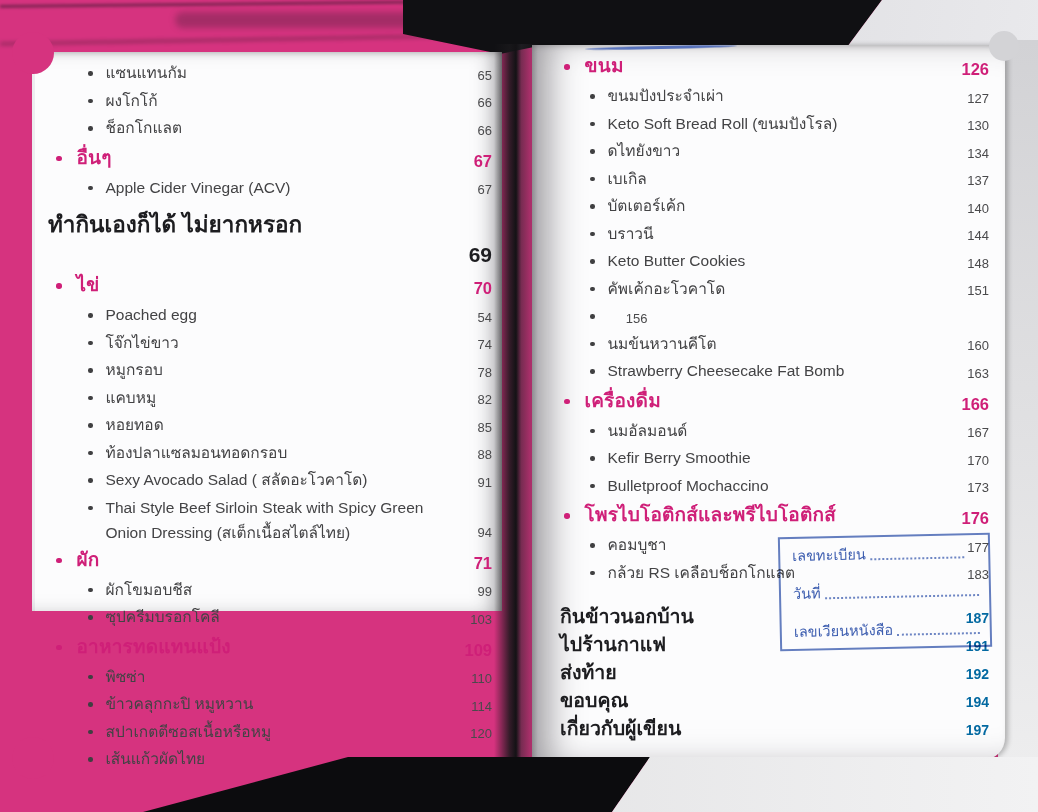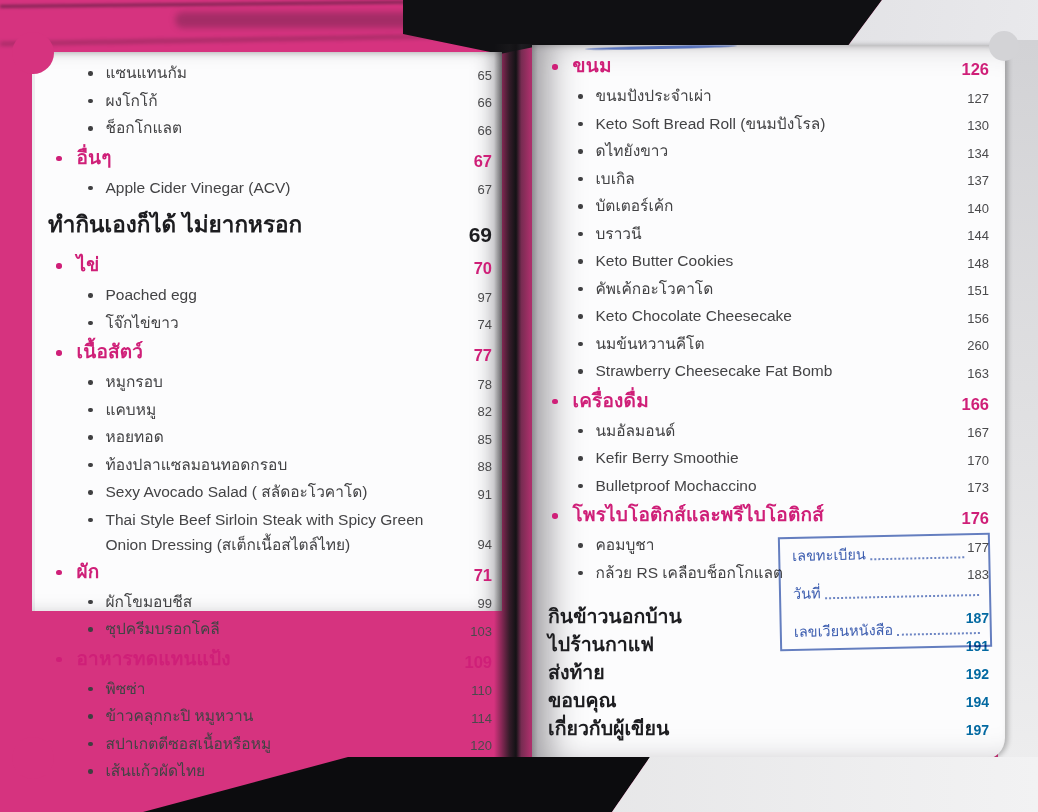--- a/index.html
+++ b/index.html
@@ -21,21 +21,21 @@
 
   
   .ghost-a{left:0;top:2px;width:560px;height:3px;background:rgba(40,20,35,.5);filter:blur(1.5px);transform:rotate(-.6deg);}
   .ghost-b{left:0;top:38px;width:500px;height:3px;background:rgba(40,20,35,.38);filter:blur(2px);transform:rotate(-1deg);}
   .ghost-c{left:175px;top:12px;width:270px;height:16px;background:rgba(50,30,45,.3);filter:blur(3px);border-radius:8px;}
 
   
   .page{background:#fcfcfd;}
   .left-page{left:32px;top:52px;width:470px;height:559px;padding:8px 10px 0 10px;
     box-shadow:inset -16px 0 22px -10px rgba(30,28,33,.5), inset 3px 0 0 #ededf0, inset 0 5px 7px -5px rgba(0,0,0,.28);}
-  .right-page{left:532px;top:45px;width:473px;height:715px;padding:6px 16px 0 12px;
+  .right-page{left:532px;top:45px;width:473px;height:715px;padding:6px 16px 0 24px;
     border-top-right-radius:16px;border-bottom-right-radius:22px;
     box-shadow:inset 26px 0 34px -10px rgba(55,52,60,.5), inset 0 5px 7px -5px rgba(0,0,0,.3), 3px 0 5px rgba(0,0,0,.25);}
   .spine{left:494px;top:44px;width:44px;height:716px;pointer-events:none;
     background:linear-gradient(to right,rgba(25,24,27,0),rgba(25,24,27,.85) 35%,#131215 50%,rgba(40,38,44,.55) 62%,rgba(60,58,66,0));}
 
   
   .notch{border-radius:50%;}
   .notch-tl{left:12px;top:32px;width:42px;height:42px;background:var(--cover-pink,#d6337f);}
   .notch-bl{left:12px;top:737px;width:42px;height:42px;background:var(--cover-pink,#d6337f);}
   .notch-tr{left:989px;top:31px;width:30px;height:30px;background:#d3d3d6;}
@@ -60,21 +60,21 @@
   .chapter .label{font-size:22.5px;font-weight:700;color:#1d1d20;}
   .chapter .pagenum{font-size:21px;font-weight:700;color:#1d1d20;}
   .end{min-height:28px;line-height:26px;}
   .end .label{font-size:19.5px;font-weight:700;color:#1d1d20;}
   .end .pagenum{font-size:14px;font-weight:700;color:#0369a1;}
   .gap{margin-top:16px;}
 
   
   .left-toc .sub{margin-left:46px;}
   .left-toc .section{margin-left:14px;}
-  .left-toc .chapter{margin-left:6px;}
+  .left-toc .chapter{margin-left:6px;flex-direction:column;}
   .right-toc .sub{margin-left:34px;}
   .right-toc .section{margin-left:8px;}
   .right-toc .end{margin-left:4px;gap:19px;}
 
   
   .stamp{left:779px;top:535px;width:212px;height:114px;border:2px solid rgba(62,95,178,.8);
     transform:rotate(-1.2deg);mix-blend-mode:multiply;padding:9px 10px 8px 12px;
     display:flex;flex-direction:column;justify-content:space-between;background:transparent;}
   .stamp-field{display:flex;align-items:flex-end;color:var(--stamp-blue,#3e5fb2);font-size:14.5px;line-height:17px;}
   .stamp-field .dots{flex:1 1 auto;border-bottom:2px dotted rgba(62,95,178,.75);margin:0 0 3px 4px;height:1px;}
@@ -123,32 +123,27 @@
           <span class="pagenum">69</span>
         </div>
         <div class="row section">
           <span class="bullet"></span>
           <span class="label">ไข่</span>
           <span class="pagenum">70</span>
         </div>
         <div class="row sub">
           <span class="bullet"></span>
           <span class="label">Poached egg</span>
-          <span class="pagenum">97</span>
+          <span class="pagenum">54</span>
         </div>
         <div class="row sub">
           <span class="bullet"></span>
           <span class="label">โจ๊กไข่ขาว</span>
           <span class="pagenum">74</span>
         </div>
-        <div class="row section">
-          <span class="bullet"></span>
-          <span class="label">เนื้อสัตว์</span>
-          <span class="pagenum">77</span>
-        </div>
         <div class="row sub">
           <span class="bullet"></span>
           <span class="label">หมูกรอบ</span>
           <span class="pagenum">78</span>
         </div>
         <div class="row sub">
           <span class="bullet"></span>
           <span class="label">แคบหมู</span>
           <span class="pagenum">82</span>
         </div>
@@ -257,27 +252,26 @@
           <span class="label">Keto Butter Cookies</span>
           <span class="pagenum">148</span>
         </div>
         <div class="row sub">
           <span class="bullet"></span>
           <span class="label">คัพเค้กอะโวคาโด</span>
           <span class="pagenum">151</span>
         </div>
         <div class="row sub">
           <span class="bullet"></span>
-          <span class="label">Keto Chocolate Cheesecake</span>
           <span class="pagenum">156</span>
         </div>
         <div class="row sub">
           <span class="bullet"></span>
           <span class="label">นมข้นหวานคีโต</span>
-          <span class="pagenum">260</span>
+          <span class="pagenum">160</span>
         </div>
         <div class="row sub">
           <span class="bullet"></span>
           <span class="label">Strawberry Cheesecake Fat Bomb</span>
           <span class="pagenum">163</span>
         </div>
         <div class="row section">
           <span class="bullet"></span>
           <span class="label">เครื่องดื่ม</span>
           <span class="pagenum">166</span>

